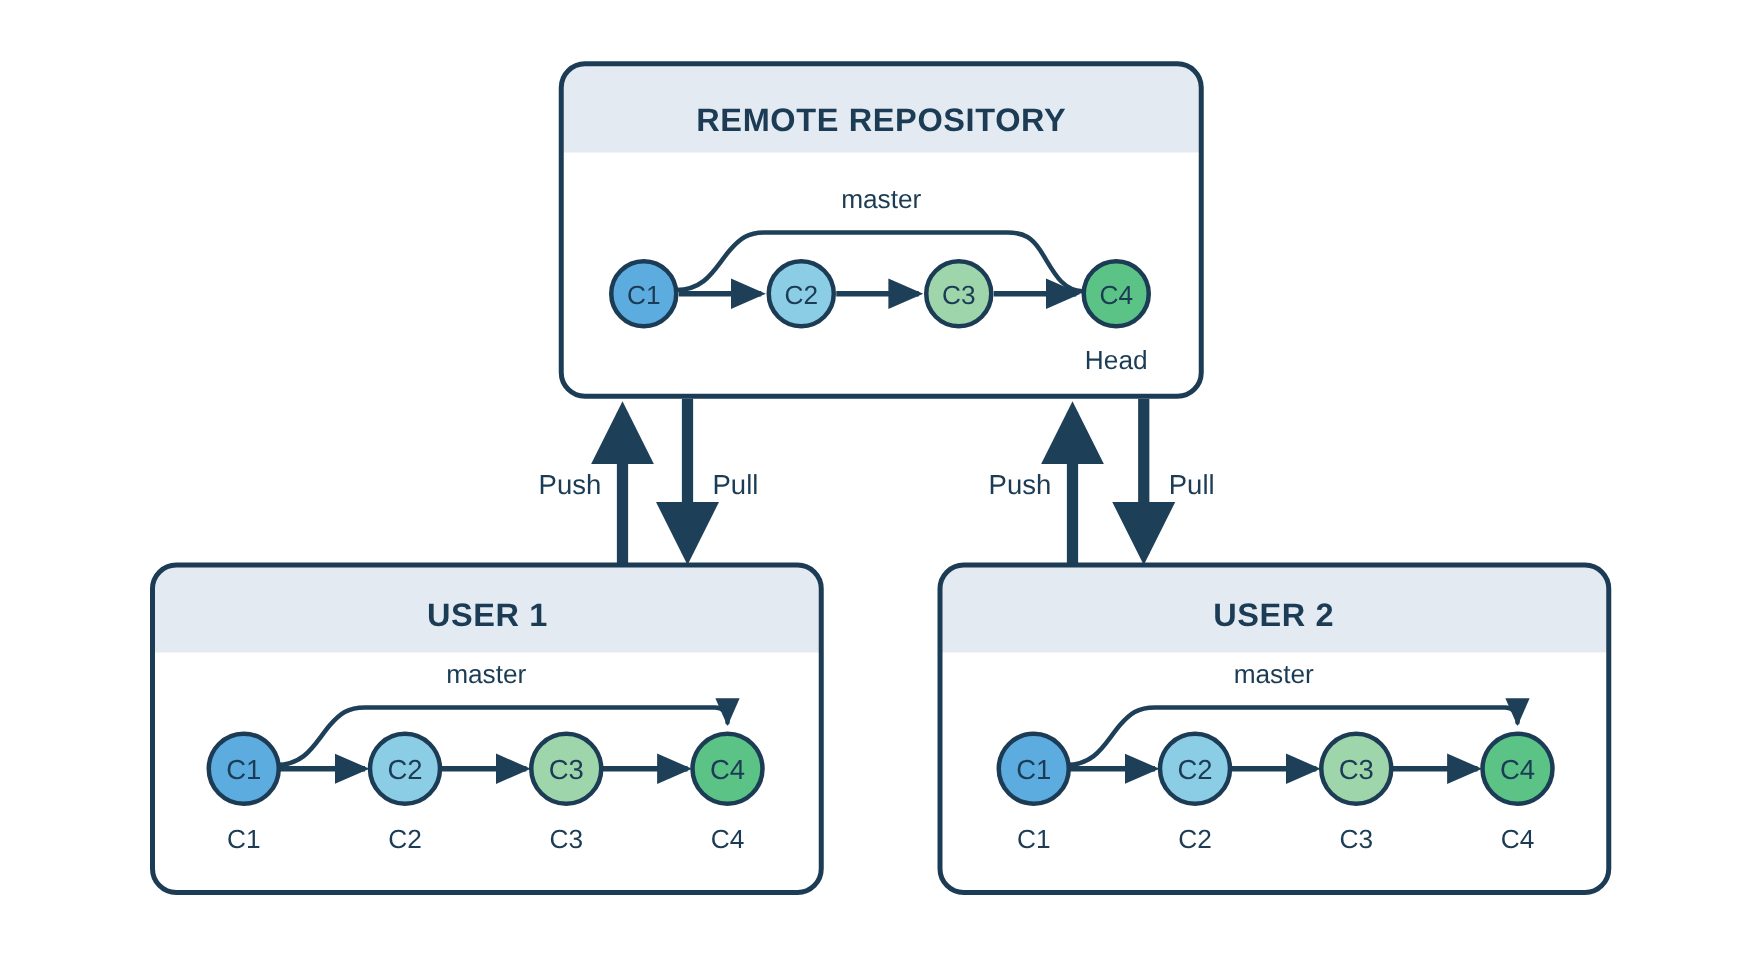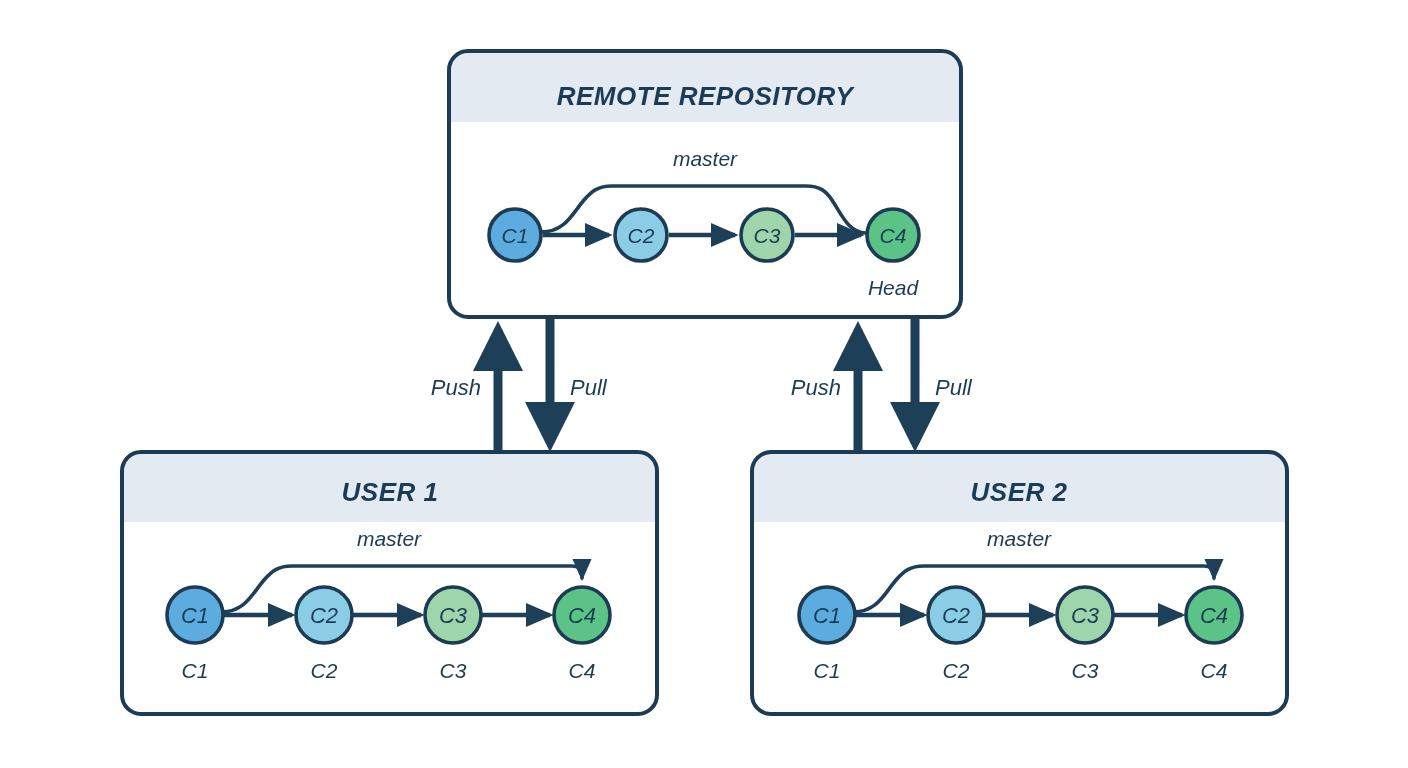--- a/index.html
+++ b/index.html
@@ -14,21 +14,20 @@
     overflow: hidden;
     font-family: "Liberation Sans", sans-serif;
     color: #16394f;
   }
   #canvas {
     position: absolute;
     left: 0;
     top: 0;
     width: 1408px;
     height: 768px;
-    font-style: italic;
   }
   .panel-title {
     font-weight: bold;
     letter-spacing: 0.5px;
   }
   svg text {
     font-family: "Liberation Sans", sans-serif;
     fill: #1b3c54;
   }
 </style>

